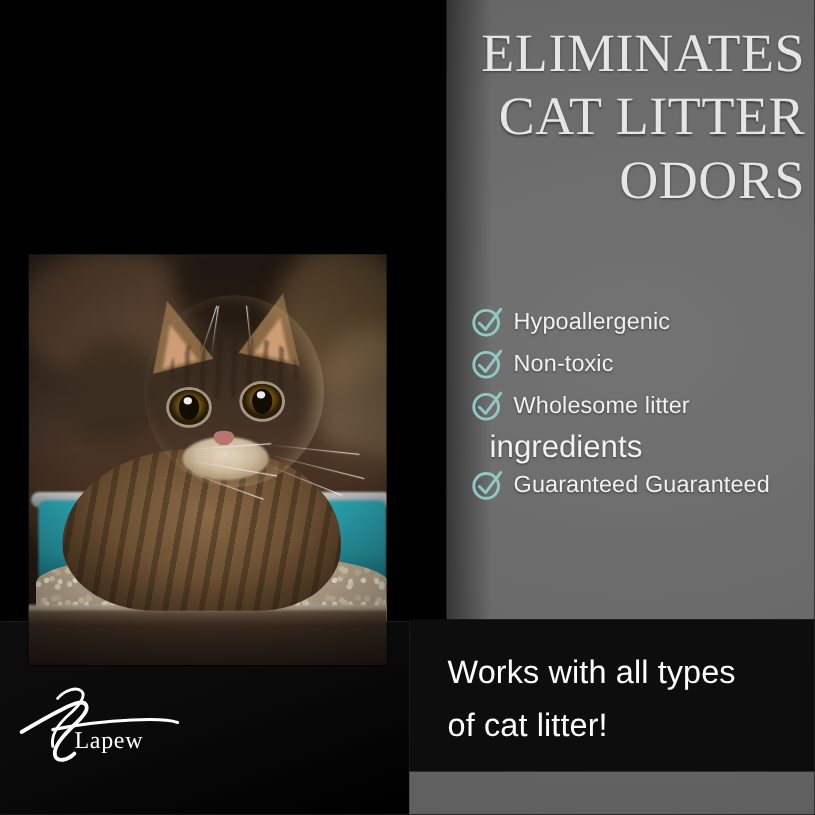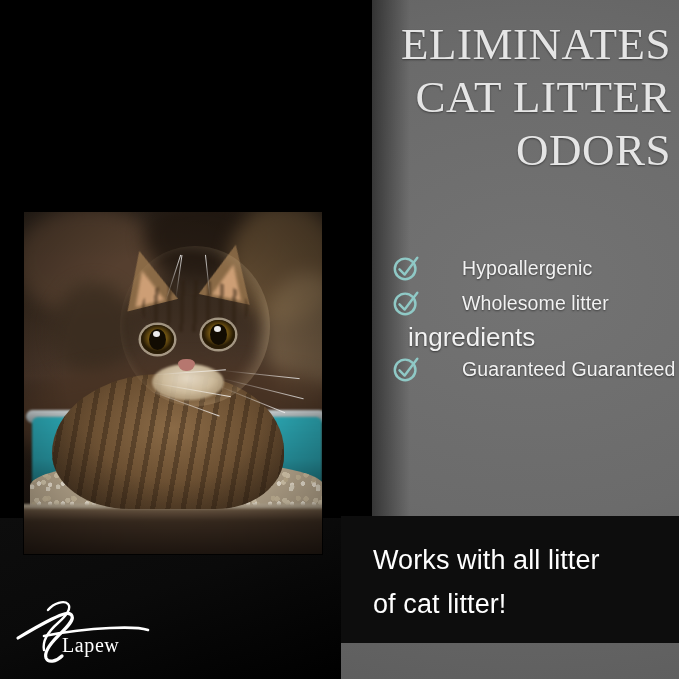--- a/index.html
+++ b/index.html
@@ -65,21 +65,20 @@
   .benefits {
     position: absolute;
     left: 392px;
     top: 252px;
     width: 285px;
   }
   .benefit-row {
     display: flex;
     align-items: center;
     margin-bottom: 3px;
-    gap: 34px;
   }
   .check-wrap {
     position: relative;
     flex: 0 0 36px;
     height: 31px;
     margin-top: 1px;
   }
   .check-wrap svg { position: absolute; left: 0; top: 0; overflow: visible; }
   .benefit-text {
     font-size: 19.5px;
@@ -316,21 +315,21 @@
     font-size: 27px;
     line-height: 44px;
     letter-spacing: 0.1px;
     white-space: nowrap;
   }
 
   
   .logo {
     position: absolute;
     left: 14px;
-    top: 592px;
+    top: 564px;
     width: 180px;
     height: 74px;
   }
   .logo svg { position: absolute; left: 0; top: 0; }
   .logo-word {
     position: absolute;
     left: 48px;
     top: 42px;
     color: #ffffff;
     font-family: "Liberation Serif", "DejaVu Serif", serif;
@@ -407,20 +406,29 @@
     <div class="benefit-row">
       <span class="check-wrap">
         <svg width="30" height="30" viewBox="0 0 32 32" aria-hidden="true">
           <circle cx="14" cy="17" r="11" fill="none" stroke="#8fc9c6" stroke-width="2.6"></circle>
           <path d="M8 17.5 L13.5 23 L27 5" fill="none" stroke="#8fc9c6" stroke-width="2.6" stroke-linecap="round" stroke-linejoin="round"></path>
         </svg>
       </span>
       <span class="benefit-text">Hypoallergenic</span>
     </div>
 
+    <div class="benefit-row">
+      <span class="check-wrap">
+        <svg width="30" height="30" viewBox="0 0 32 32" aria-hidden="true">
+          <circle cx="14" cy="17" r="11" fill="none" stroke="#8fc9c6" stroke-width="2.6"></circle>
+          <path d="M8 17.5 L13.5 23 L27 5" fill="none" stroke="#8fc9c6" stroke-width="2.6" stroke-linecap="round" stroke-linejoin="round"></path>
+        </svg>
+      </span>
+      <span class="benefit-text">Non-toxic</span>
+    </div>
 
     <div class="benefit-row">
       <span class="check-wrap">
         <svg width="30" height="30" viewBox="0 0 32 32" aria-hidden="true">
           <circle cx="14" cy="17" r="11" fill="none" stroke="#8fc9c6" stroke-width="2.6"></circle>
           <path d="M8 17.5 L13.5 23 L27 5" fill="none" stroke="#8fc9c6" stroke-width="2.6" stroke-linecap="round" stroke-linejoin="round"></path>
         </svg>
       </span>
       <span class="benefit-text">Wholesome litter</span>
     </div>
@@ -432,21 +440,21 @@
           <circle cx="14" cy="17" r="11" fill="none" stroke="#8fc9c6" stroke-width="2.6"></circle>
           <path d="M8 17.5 L13.5 23 L27 5" fill="none" stroke="#8fc9c6" stroke-width="2.6" stroke-linecap="round" stroke-linejoin="round"></path>
         </svg>
       </span>
       <span class="benefit-text">Guaranteed Guaranteed</span>
     </div>
 
   </div>
 
   <div class="callout">
-    <span class="callout-line">Works with all litter</span>
+    <span class="callout-line">Works with all types</span>
     <span class="callout-line">of cat litter!</span>
   </div>
 
   <div class="logo">
     <svg width="180" height="74" viewBox="0 0 180 74" aria-hidden="true">
       <path d="M4 46 C14 40 26 33 38 27 C48 22 56 19 58 24 C60 29 52 36 44 44
                C36 52 30 60 32 66 C34 71 42 70 48 64" fill="none" stroke="#ffffff" stroke-width="3.2" stroke-linecap="round"></path>
       <path d="M34 18 C40 11 50 8 54 12 C58 16 52 24 44 31
                C36 38 28 48 30 58" fill="none" stroke="#ffffff" stroke-width="2.4" stroke-linecap="round"></path>
       <path d="M30 44 C50 40 72 37 96 36 C116 35 128 36 134 38" fill="none" stroke="#ffffff" stroke-width="2.6" stroke-linecap="round"></path>

